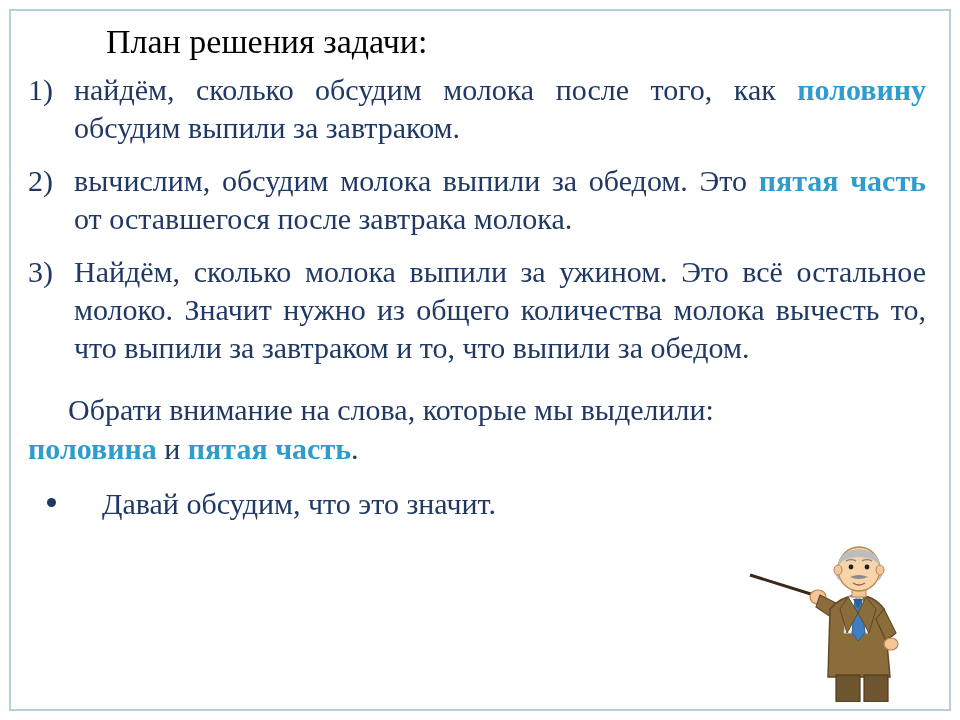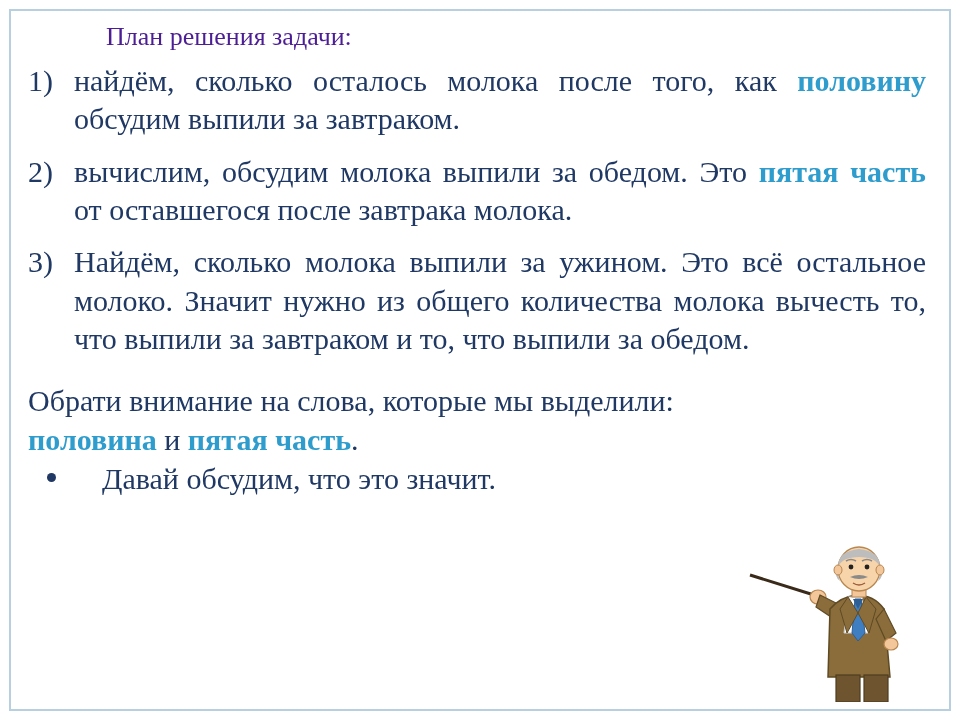--- a/index.html
+++ b/index.html
@@ -32,22 +32,22 @@
   }
   .content {
     position: absolute;
     left: 28px;
     top: 22px;
     width: 904px;
     box-sizing: border-box;
     color: #1f3864;
   }
   .title-line {
-    font-size: 26px;
-    color: #4c1d95;
+    font-size: 34px;
+    color: #000000;
     text-indent: 78px;
     line-height: 1.15;
     margin: 0 0 10px 0;
     padding-right: 20px;
   }
   .num-item {
     display: flex;
     align-items: flex-start;
     margin: 0 0 14px 0;
     font-size: 30px;
@@ -81,20 +81,21 @@
   .note-first {
     text-indent: 72px;
     display: block;
   }
   .last-line {
     display: flex;
     align-items: flex-start;
     font-size: 30px;
     line-height: 1.3;
     color: #1f3864;
+    margin-top: 16px;
   }
   .bullet-dot {
     flex: 0 0 auto;
     width: 46px;
     display: flex;
     justify-content: center;
     align-items: center;
     padding-top: 14px;
   }
   .bullet-dot span {
@@ -124,40 +125,40 @@
 <div class="slide">
   <div class="slide-border"></div>
 
   <div class="content">
 
     <div class="title-line">План решения задачи:</div>
 
     <div class="num-item">
       <div class="num">1)</div>
       <div class="num-text">
-        <span>найдём, сколько осталось молока после того, как </span><span class="hl">половину</span><span> обсудим выпили за завтраком.</span>
+        <span>найдём, сколько обсудим молока после того, как </span><span class="hl">половину</span><span> обсудим выпили за завтраком.</span>
       </div>
     </div>
 
     <div class="num-item">
       <div class="num">2)</div>
       <div class="num-text">
         <span>вычислим, обсудим молока выпили за обедом. Это </span><span class="hl">пятая часть</span><span> от оставшегося после завтрака молока.</span>
       </div>
     </div>
 
     <div class="num-item">
       <div class="num">3)</div>
       <div class="num-text">
         <span>Найдём, сколько молока выпили за ужином. Это всё остальное молоко. Значит нужно из общего количества молока вычесть то, что выпили за завтраком и то, что выпили за обедом.</span>
       </div>
     </div>
 
     <div class="note-block">
-      <span class="note-first" style="display:inline;"></span><span style="text-indent:72px;">Обрати внимание на слова, которые мы выделили: </span><span class="hl">половина</span><span> и </span><span class="hl">пятая часть</span><span>.</span>
+      <span class="note-first" style="display:inline;"></span><span style="text-indent:72px;margin-left:40px;">Обрати внимание на слова, которые мы выделили: </span><span class="hl">половина</span><span> и </span><span class="hl">пятая часть</span><span>.</span>
     </div>
 
     <div class="last-line">
       <div class="bullet-dot">
           <span></span>
         </div>
       <div class="last-text">Давай обсудим, что это значит.</div>
     </div>
 
   </div>

